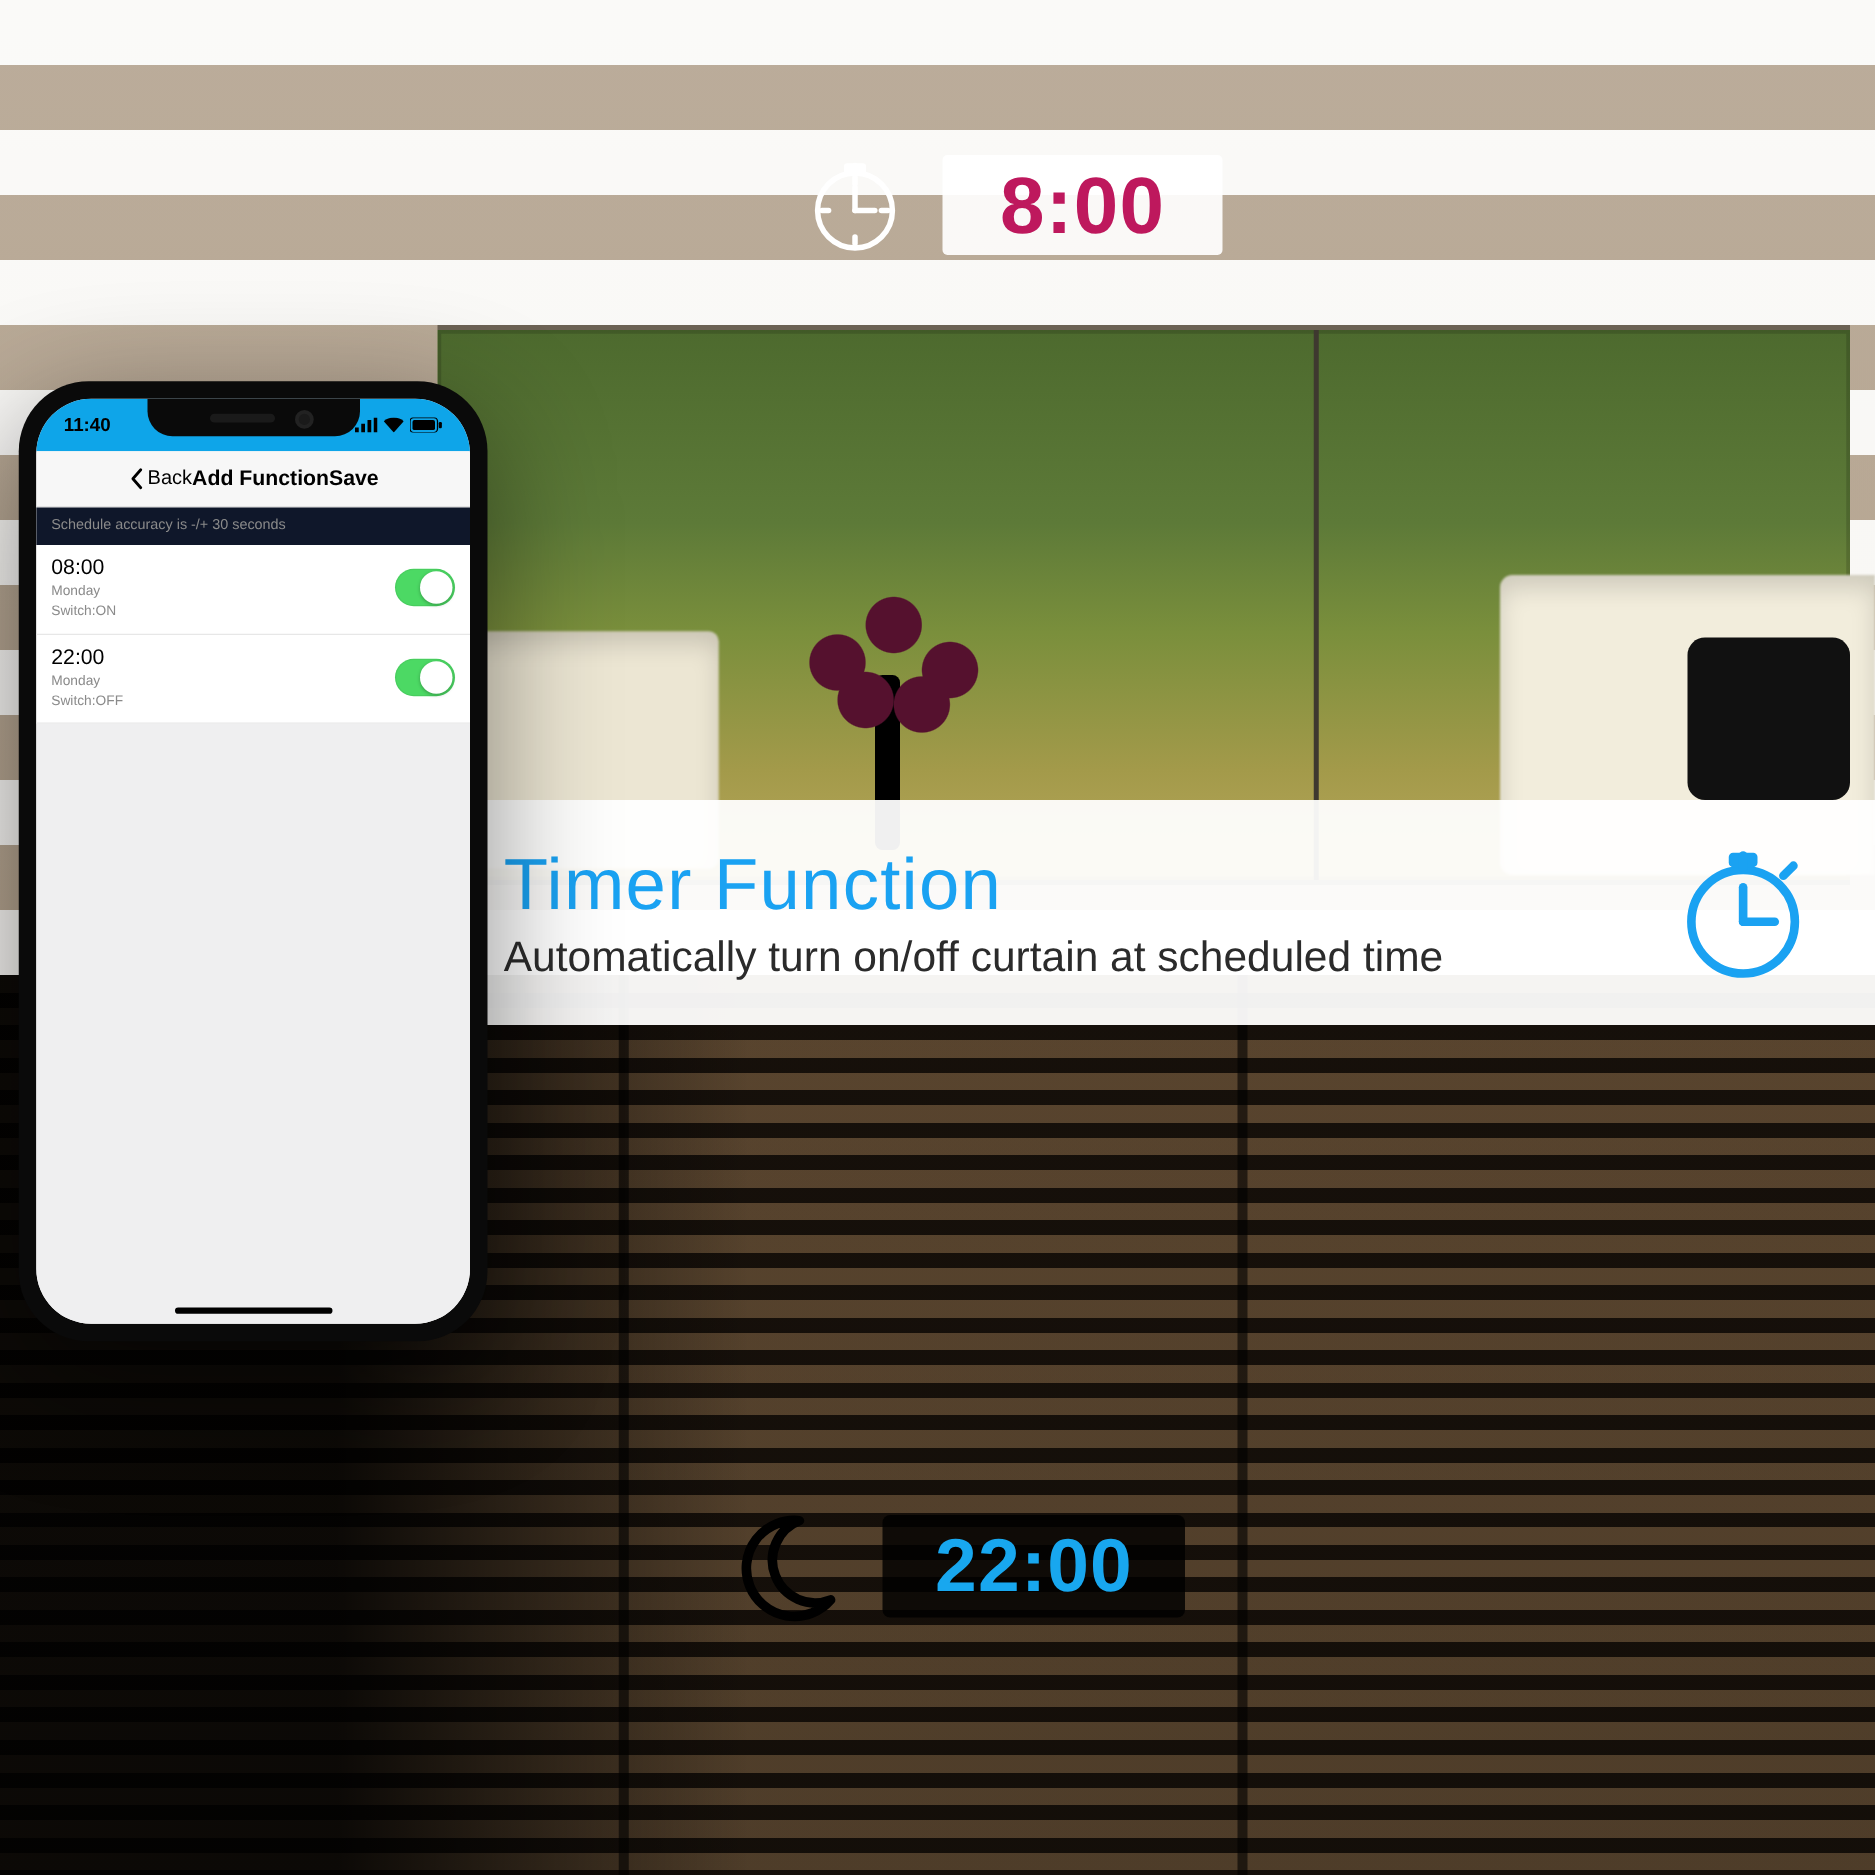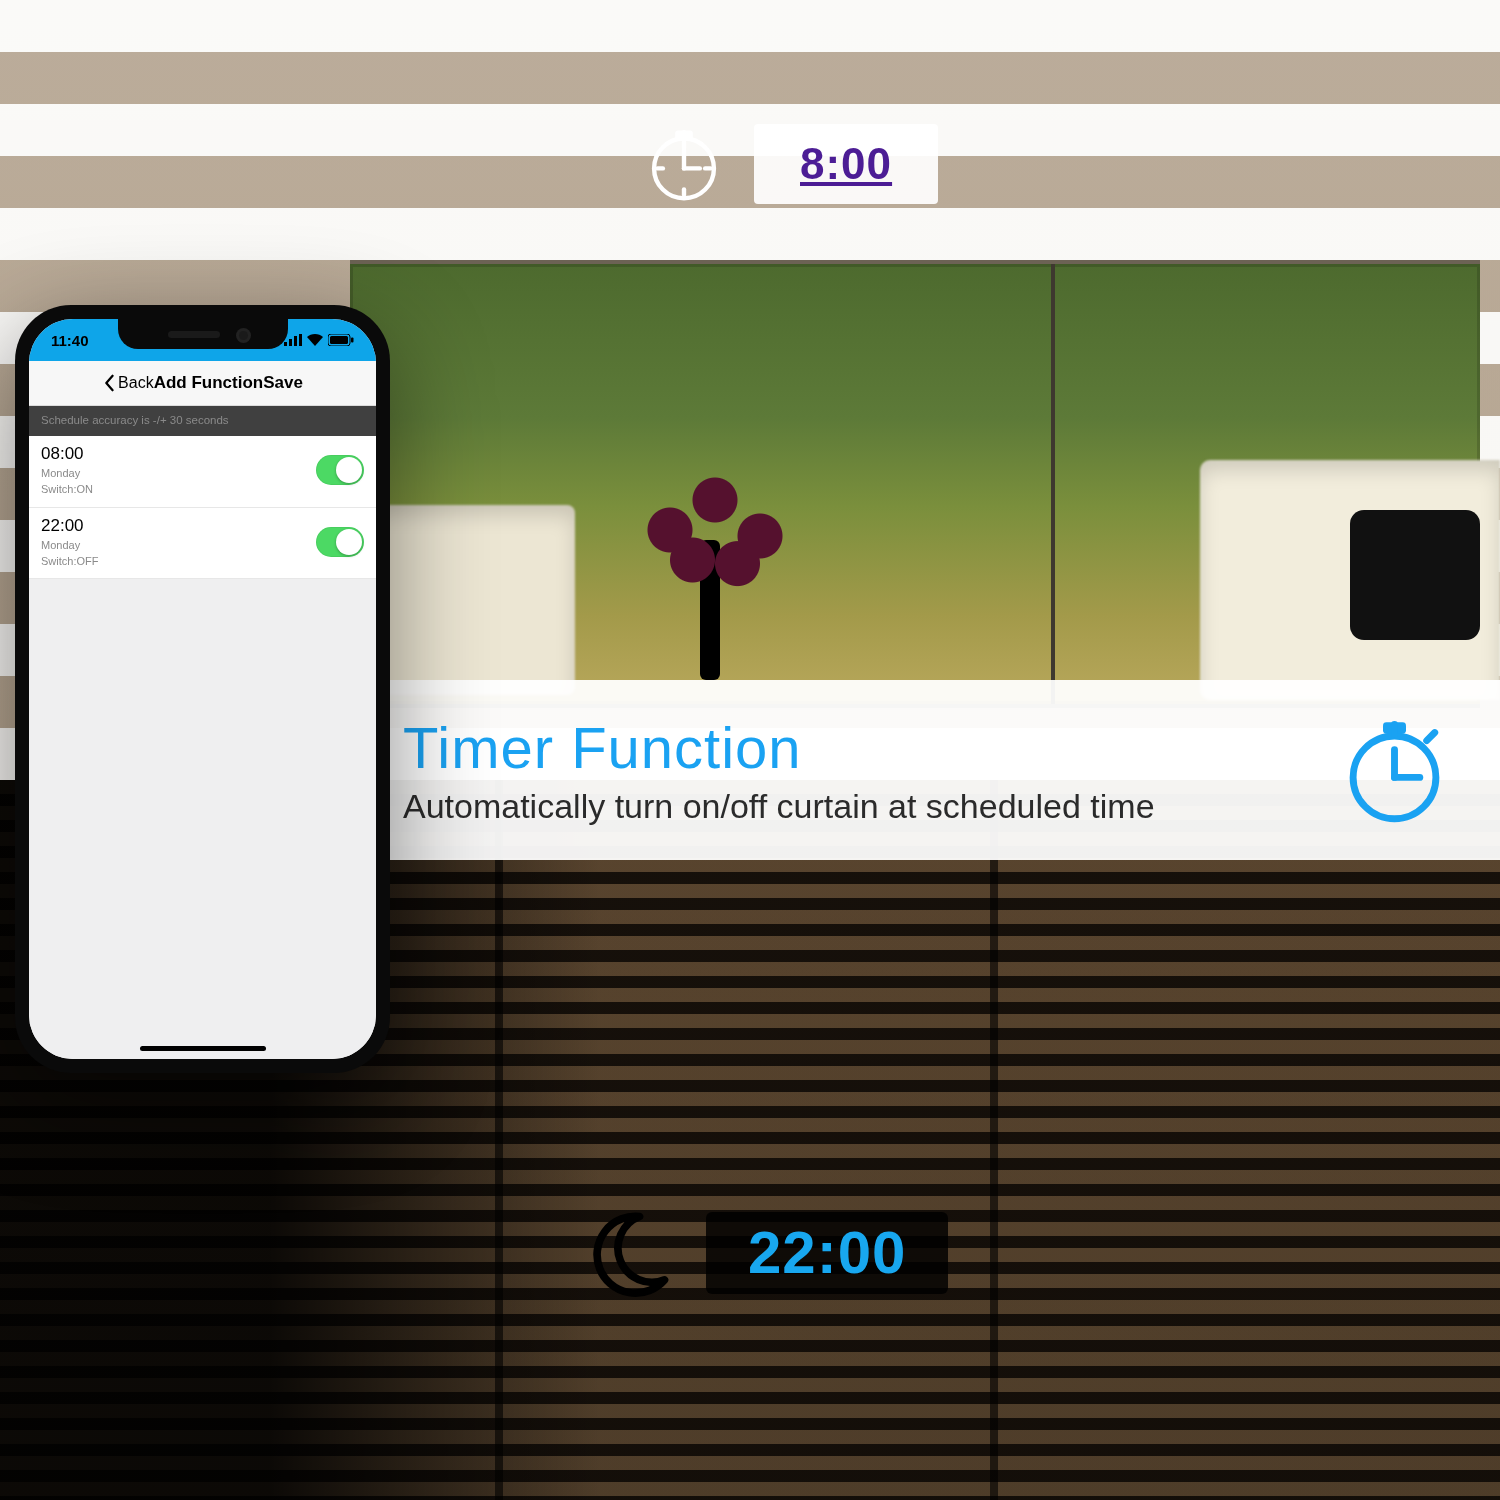--- a/index.html
+++ b/index.html
@@ -41,24 +41,24 @@
       linear-gradient(180deg,#23160c 0%,#120a04 100%);}
   .bottom-bg::before{content:"";position:absolute;left:33%;top:0;width:8px;height:100%;background:rgba(0,0,0,.6);}
   .bottom-bg::after{content:"";position:absolute;left:66%;top:0;width:8px;height:100%;background:rgba(0,0,0,.6);}
   .bottom-grad{position:absolute;left:0;top:780px;width:100%;height:720px;
     background:linear-gradient(90deg,rgba(0,0,0,.85) 0 18%,transparent 40%);}
 
   
   .morning{position:absolute;top:120px;left:640px;display:flex;align-items:center;gap:26px;}
   .day-icon svg{width:88px;height:88px;display:block;}
   .morning-pill{background:rgba(255,255,255,.92);padding:0 46px;height:80px;line-height:80px;border-radius:4px;
-    font-size:44px;font-weight:700;color:#4c1d95;letter-spacing:1px;text-decoration:underline;}
-
-  
-  .strip{position:absolute;left:355px;top:680px;right:0;height:180px;
+    font-size:64px;font-weight:700;color:#be185d;letter-spacing:1px;}
+
+  
+  .strip{position:absolute;left:355px;top:640px;right:0;height:180px;
     background:rgba(255,255,255,.94);display:flex;align-items:center;justify-content:space-between;
     padding:0 48px;box-sizing:border-box;}
   .strip-text{display:flex;flex-direction:column;gap:6px;}
   .strip-title{font-size:58px;font-weight:500;color:#1aa2f2;letter-spacing:1px;}
   .strip-sub{font-size:34px;color:#2b2b2b;}
   .timer-icon svg{width:115px;height:115px;display:block;}
 
   
   .night{position:absolute;top:1205px;left:580px;display:flex;align-items:center;gap:30px;}
   .moon-icon svg{width:96px;height:96px;display:block;}
@@ -77,21 +77,21 @@
   .statusbar{height:42px;display:flex;align-items:center;justify-content:space-between;padding:0 22px;font-size:15px;font-weight:600;color:#000;background:#0ea5e9;}
   .status-right{display:flex;align-items:center;gap:5px;}
   .status-right svg{height:12px;display:block;}
 
   .nav{height:44px;background:#f7f7f7;border-bottom:1px solid #dcdcdc;display:flex;align-items:center;justify-content:center;padding:0 10px;font-size:17px;color:#000;}
   .nav-back{display:flex;align-items:center;gap:2px;color:#000;font-size:16px;}
   .nav-back svg{width:14px;height:18px;}
   .nav-title{font-weight:600;}
   .nav-save{font-weight:600;}
 
-  .note{padding:8px 12px 10px;font-size:11.5px;color:#8a8a8a;background:#404040;}
+  .note{padding:8px 12px 10px;font-size:11.5px;color:#8a8a8a;background:#0f172a;}
 
   .row{background:#fff;border-bottom:1px solid #e7e7e7;padding:8px 12px 10px;display:flex;align-items:center;justify-content:space-between;}
   .row .col{display:flex;flex-direction:column;gap:2px;}
   .row .time{font-size:17px;color:#000;font-weight:500;}
   .row .meta{font-size:11px;color:#8a8a8a;line-height:1.3;}
   .toggle{width:48px;height:30px;border-radius:15px;background:#4cd964;position:relative;box-shadow:inset 0 0 0 1px rgba(0,0,0,.05);}
   .toggle::after{content:"";position:absolute;right:2px;top:2px;width:26px;height:26px;border-radius:50%;background:#fff;box-shadow:0 1px 3px rgba(0,0,0,.3);}
 
   .rest{flex:1;background:#efeff0;height:520px;}
   .home-indicator{position:absolute;bottom:8px;left:50%;transform:translateX(-50%);width:126px;height:5px;border-radius:3px;background:#000;}

